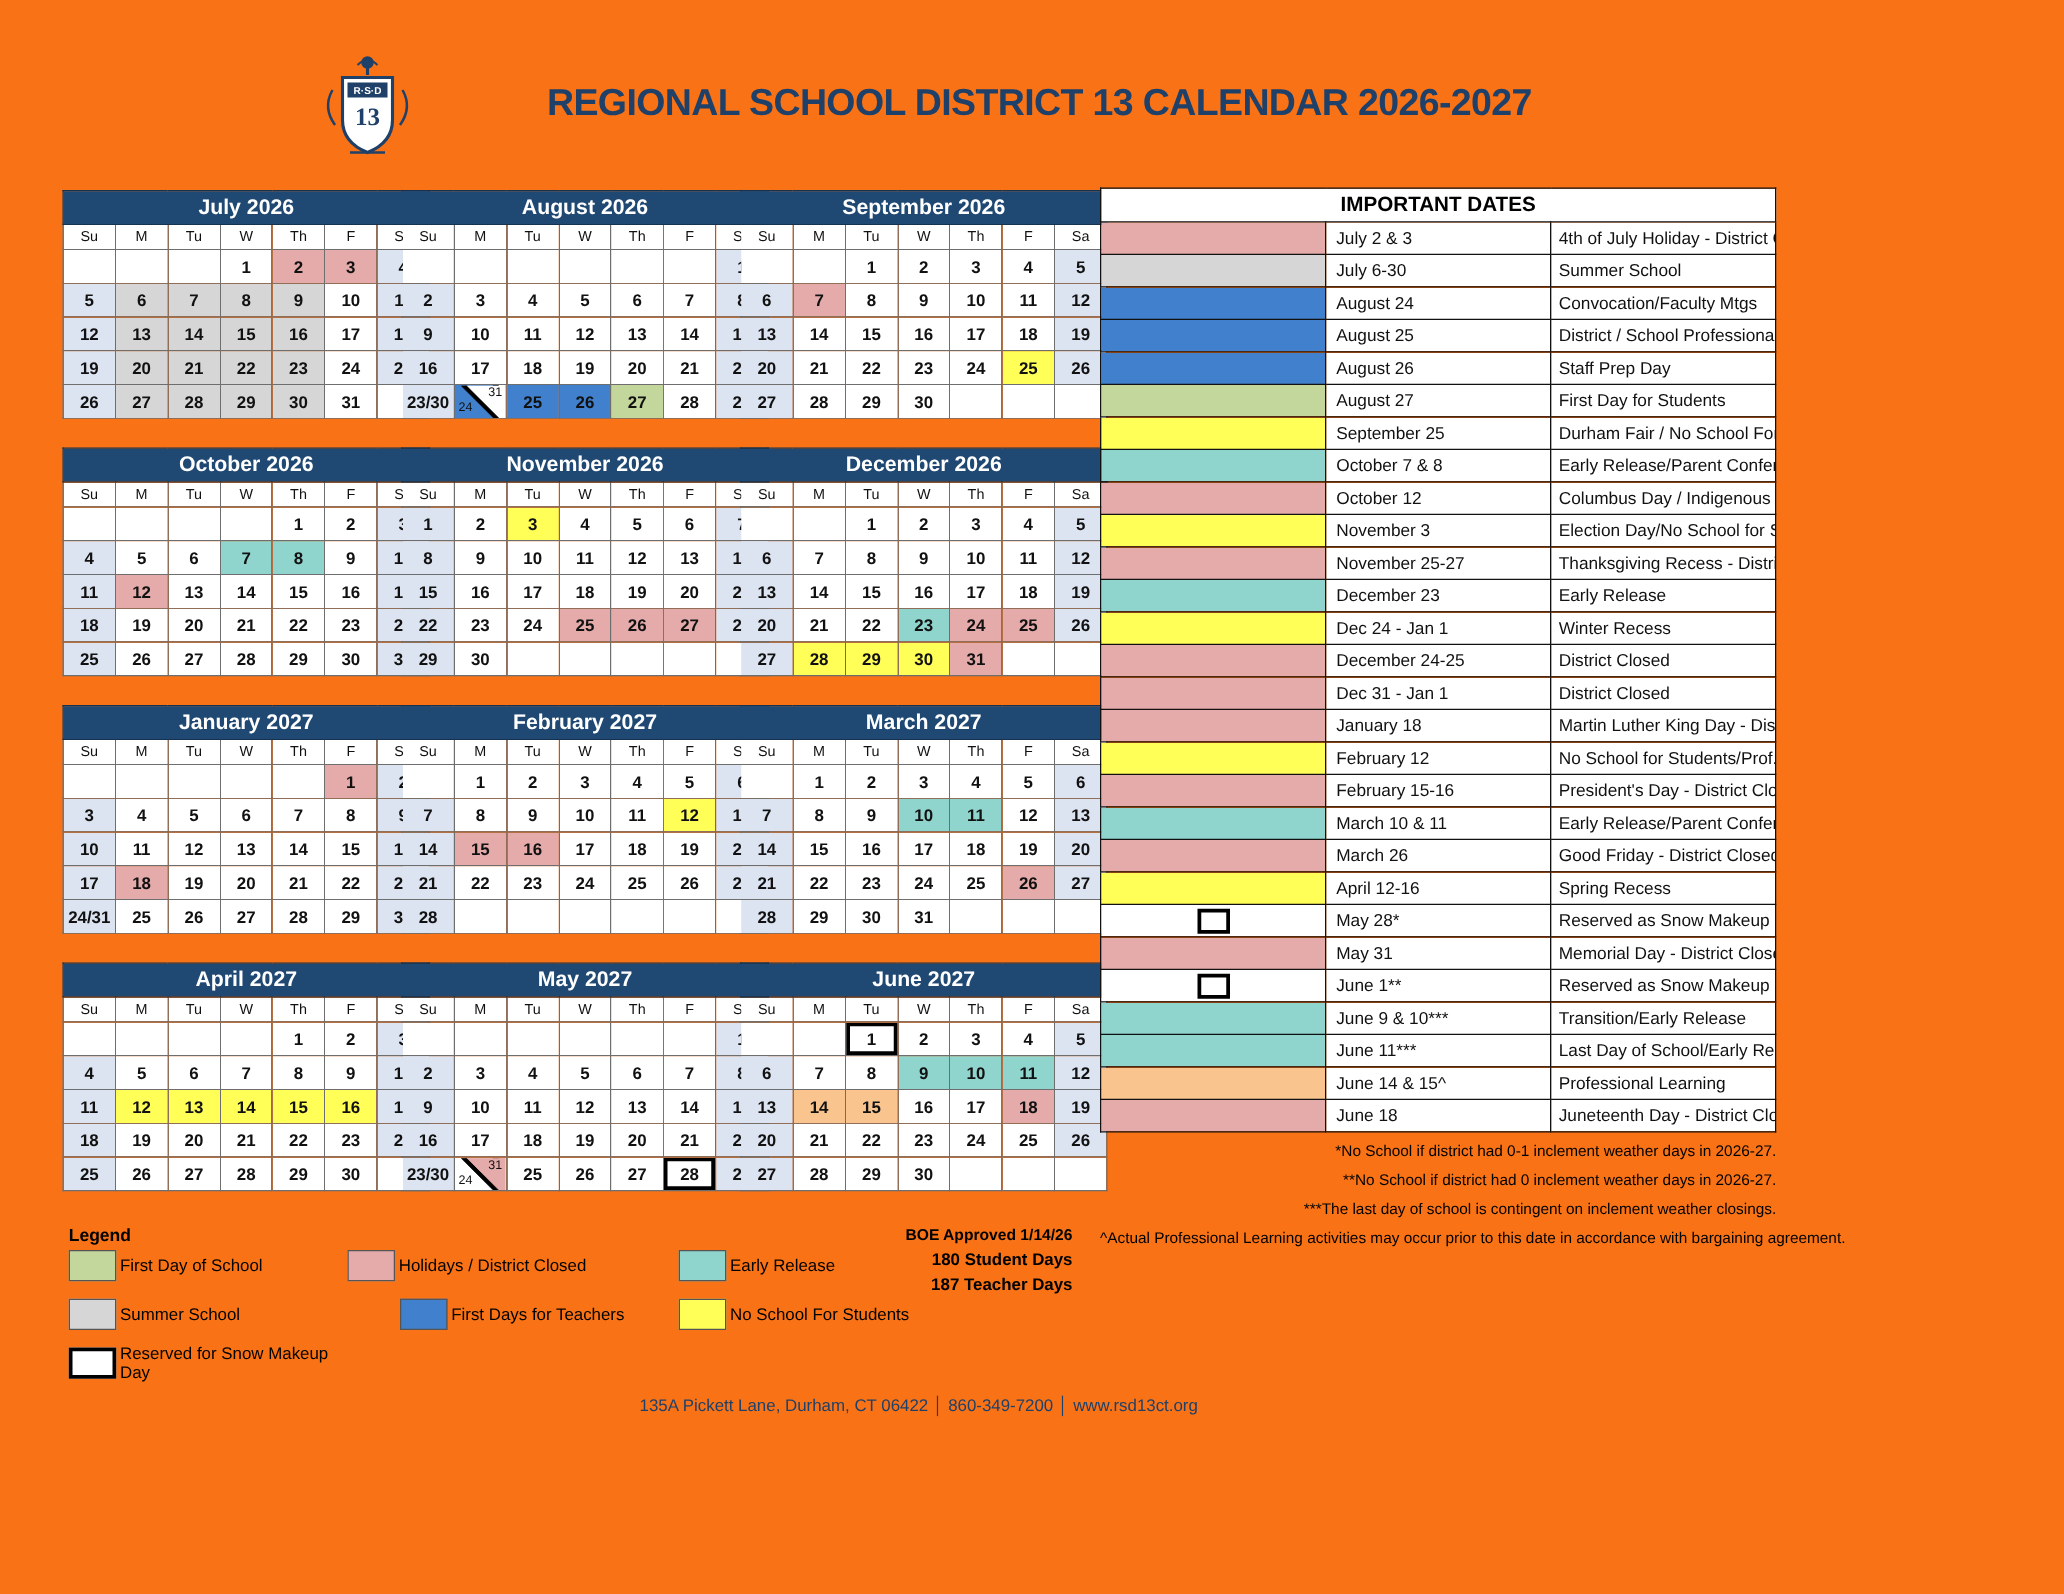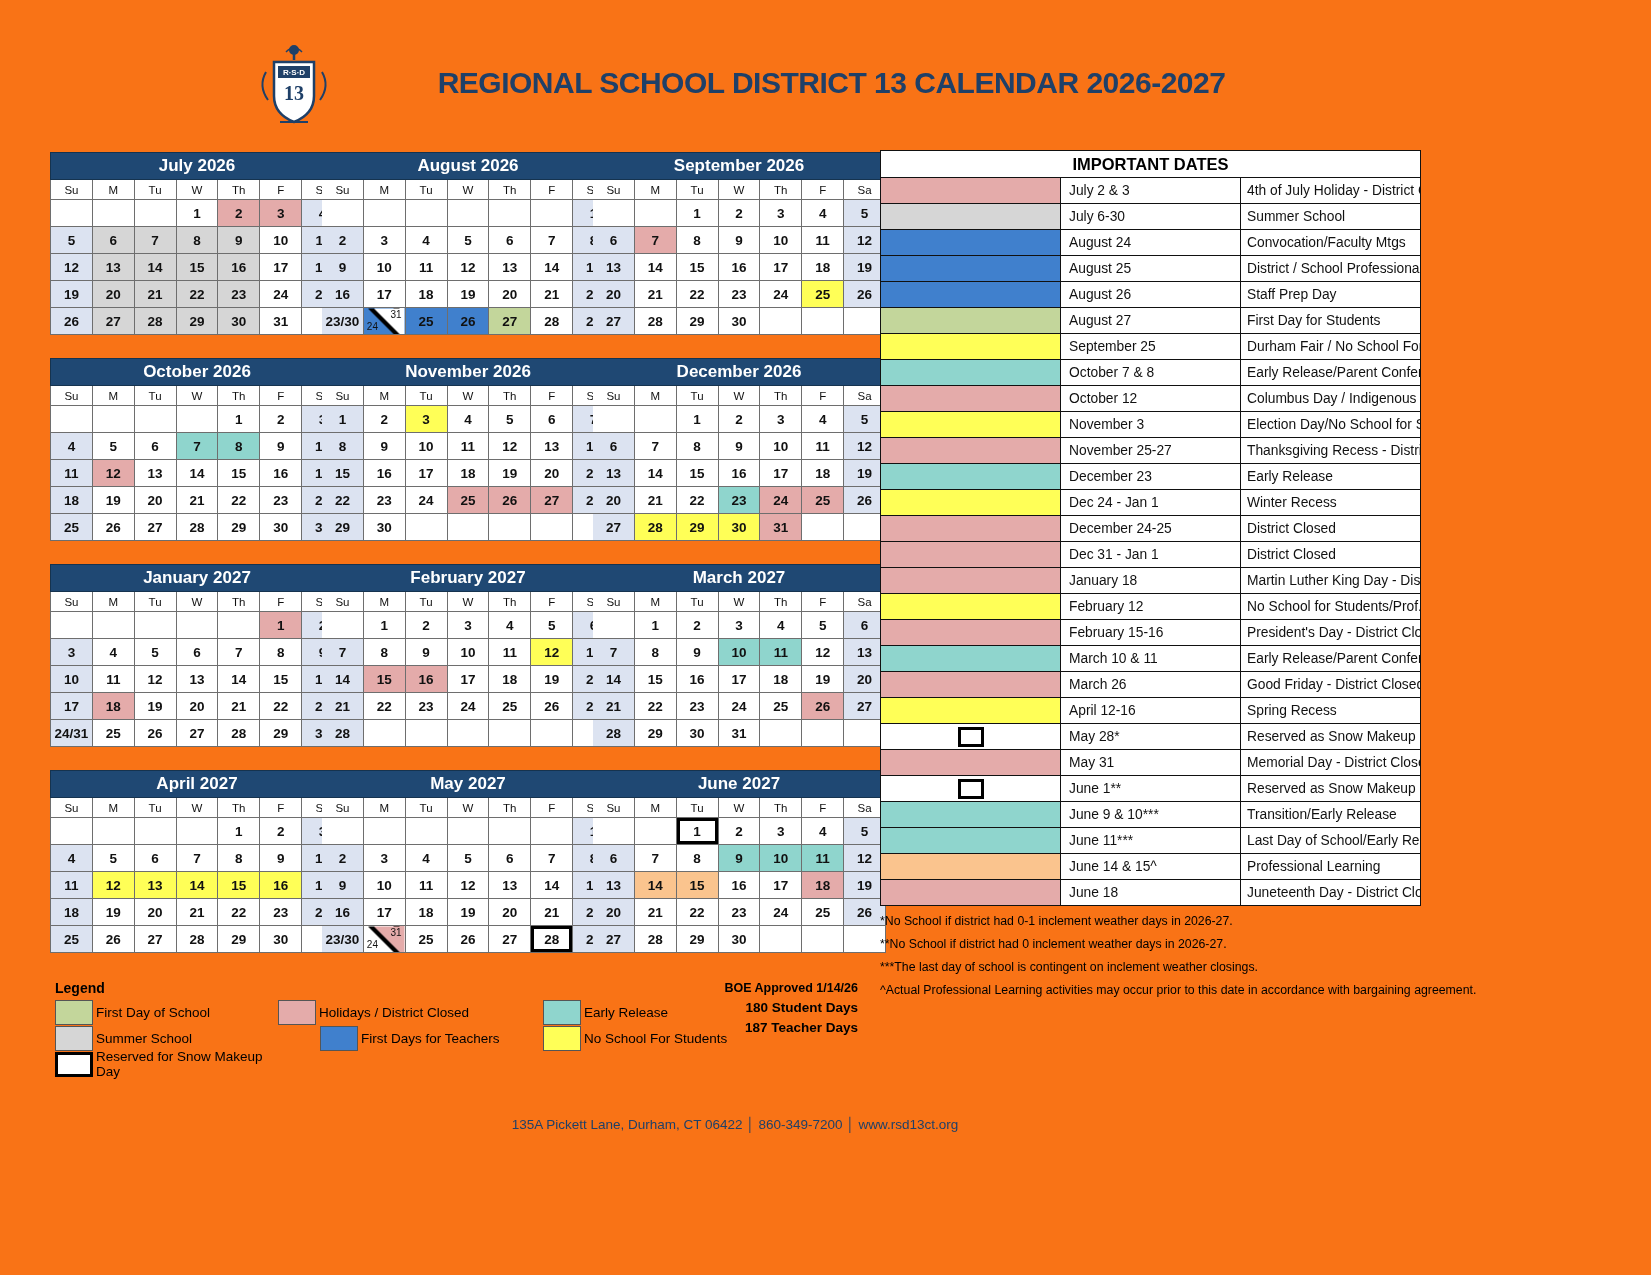--- a/index.html
+++ b/index.html
@@ -46,27 +46,27 @@
     white-space:nowrap; overflow:hidden; background:#fff; }
   table.imp td.sw { width:32px; padding:0; }
   table.imp td.date { width:133px; padding-left:8px; }
   table.imp td.desc { padding-left:6px; }
   .snow-box { width:26px; height:20px; margin:2px auto; background:#fff; border:3px solid #000; }
   td.sw.t-ho { background:var(--c-ho); } td.sw.t-su { background:var(--c-su); }
   td.sw.t-te { background:var(--c-te); } td.sw.t-fd { background:var(--c-fd); }
   td.sw.t-ns { background:var(--c-ns); } td.sw.t-er { background:var(--c-er); }
   td.sw.t-pl { background:var(--c-pl); } td.sw.t-sn { background:#fff; }
 
-  .footnotes { margin-top:8px; }
+  .footnotes { margin-top:8px;text-align:right; }
   .footnote { font-size:12.3px; color:#000; margin-bottom:9px; white-space:nowrap; }
 
   
   .legend { position:absolute; left:55px; top:980px; width:810px; }
   .legend-title { font-size:14px; font-weight:700; color:#000; margin-bottom:3px; }
-  .legend-grid { display:grid; grid-template-columns:223px 265px 1fr; }
+  .legend-grid { display:grid; grid-template-columns:223px 265px 1fr; row-gap:13px; }
   .legend-item { display:flex; align-items:center; height:26px; }
   .legend-swatch { width:38px; height:25px; border:1px solid #555; flex:0 0 auto; }
   .legend-swatch.t-fd { background:var(--c-fd); } .legend-swatch.t-ho { background:var(--c-ho); }
   .legend-swatch.t-er { background:var(--c-er); } .legend-swatch.t-su { background:var(--c-su); }
   .legend-swatch.t-te { background:var(--c-te); } .legend-swatch.t-ns { background:var(--c-ns); }
   .legend-swatch.t-sn { background:#fff; border:3.5px solid #000; }
   .legend-label { font-size:13.5px; color:#000; margin-left:3px; }
 
   
   .boe { position:absolute; left:650px; top:981px; width:208px; text-align:right; color:#000; }

